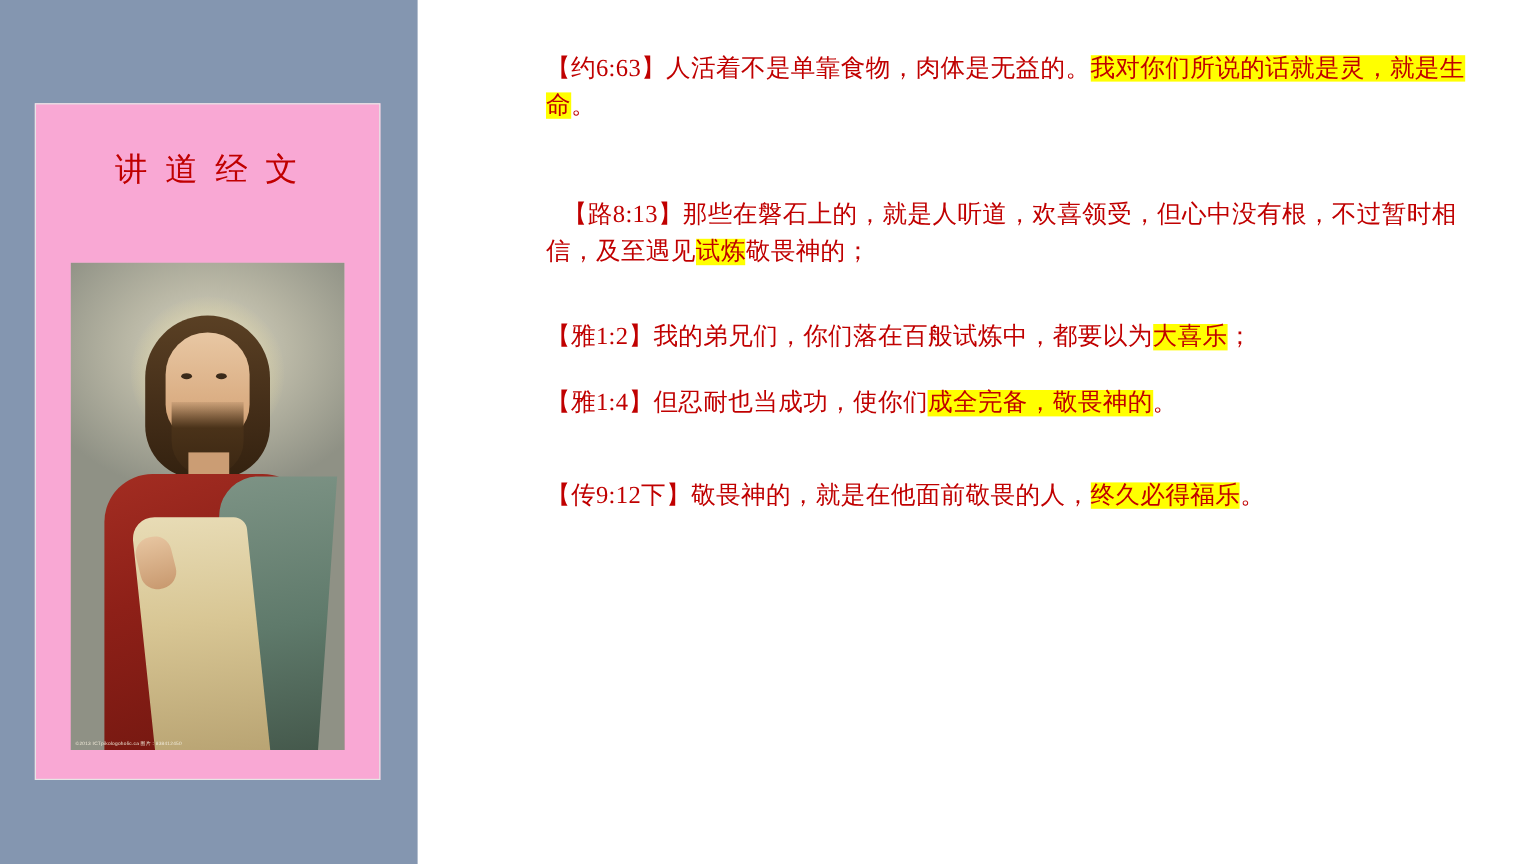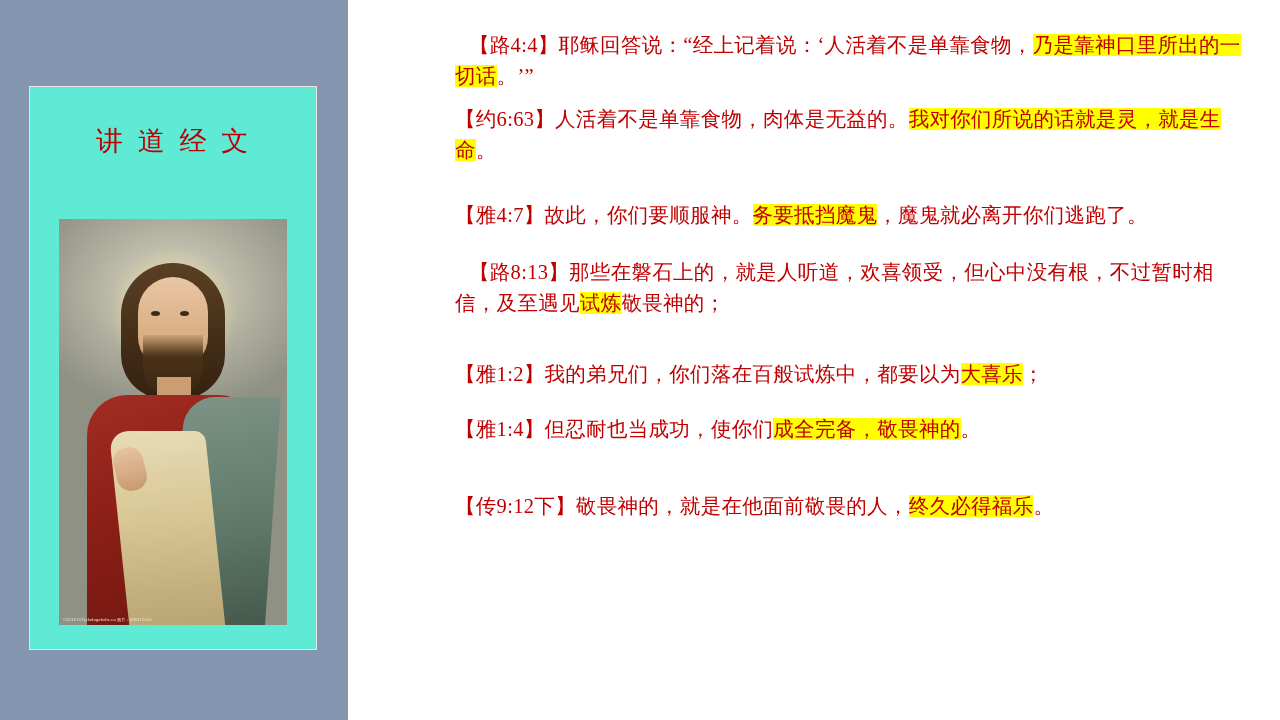--- a/index.html
+++ b/index.html
@@ -27,21 +27,21 @@
     width: 348px;
     height: 720px;
     background: #8496b0;
   }
   .card {
     position: absolute;
     left: 29px;
     top: 86px;
     width: 288px;
     height: 564px;
-    background: #5eead4;
+    background: #f9a8d4;
     border: 1px solid #e6e6e6;
     box-sizing: border-box;
   }
   .card-title {
     position: absolute;
     left: 0;
     top: 36px;
     width: 288px;
     text-align: center;
     color: #c00000;
@@ -168,35 +168,29 @@
       <div class="p-robe-red"></div>
       <div class="p-robe-teal"></div>
       <div class="p-sash"></div>
       <div class="p-hand"></div>
       <div class="p-caption">©2013 ICTpikologoholic.ca  图片：838412450</div>
     </div>
   </div>
 
   <div class="content">
 
-    <p class="verse indent">
-      <span>【路4:4】耶稣回答说：“经上记着说：‘人活着不是单靠食物，</span><span class="hl">乃是靠神口里所出的一切话</span><span>。’”</span>
-    </p>
 
     <div class="gap-sm"></div>
 
     <p class="verse">
       <span>【约6:63】人活着不是单靠食物，肉体是无益的。</span><span class="hl">我对你们所说的话就是灵，就是生命</span><span>。</span>
     </p>
 
     <div class="gap-lg"></div>
 
-    <p class="verse">
-      <span>【雅4:7】故此，你们要顺服神。</span><span class="hl">务要抵挡魔鬼</span><span>，魔鬼就必离开你们逃跑了。</span>
-    </p>
 
     <div class="gap-md"></div>
 
     <p class="verse indent">
       <span>【路8:13】那些在磐石上的，就是人听道，欢喜领受，但心中没有根，不过暂时相信，及至遇见</span><span class="hl">试炼</span><span>敬畏神的；</span>
     </p>
 
     <div class="gap-lg"></div>
     <div class="gap-xs"></div>
 

